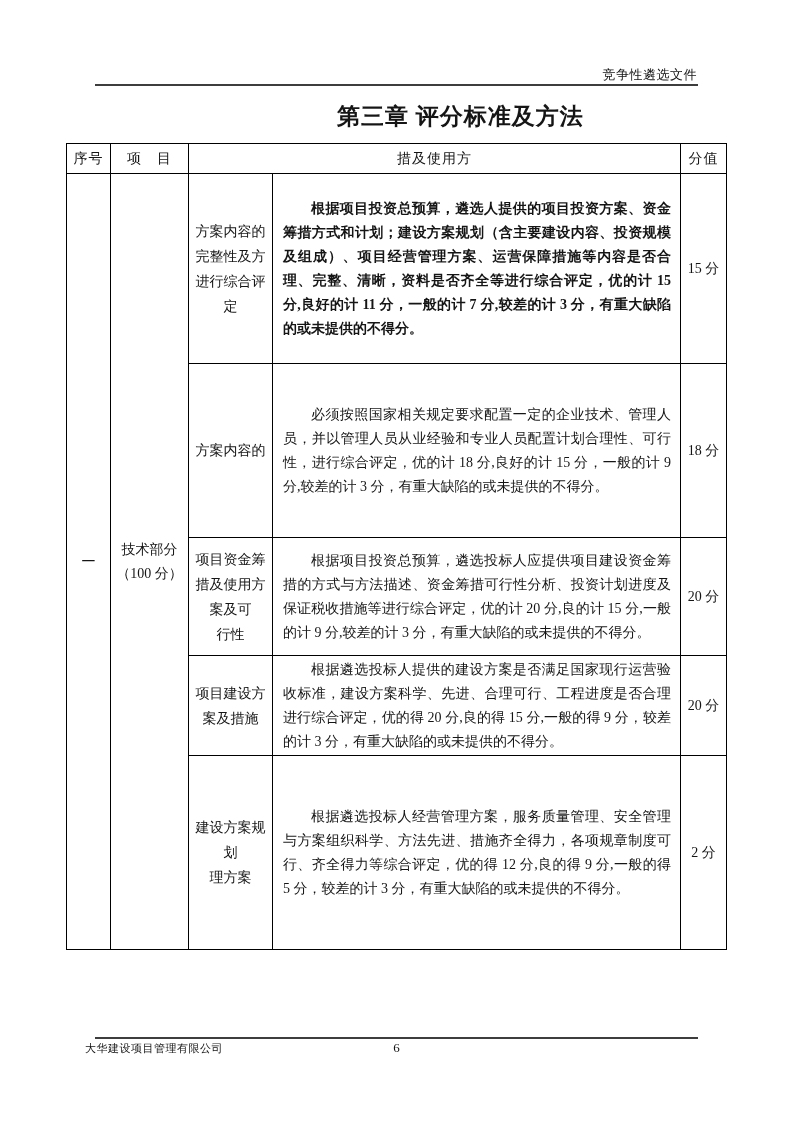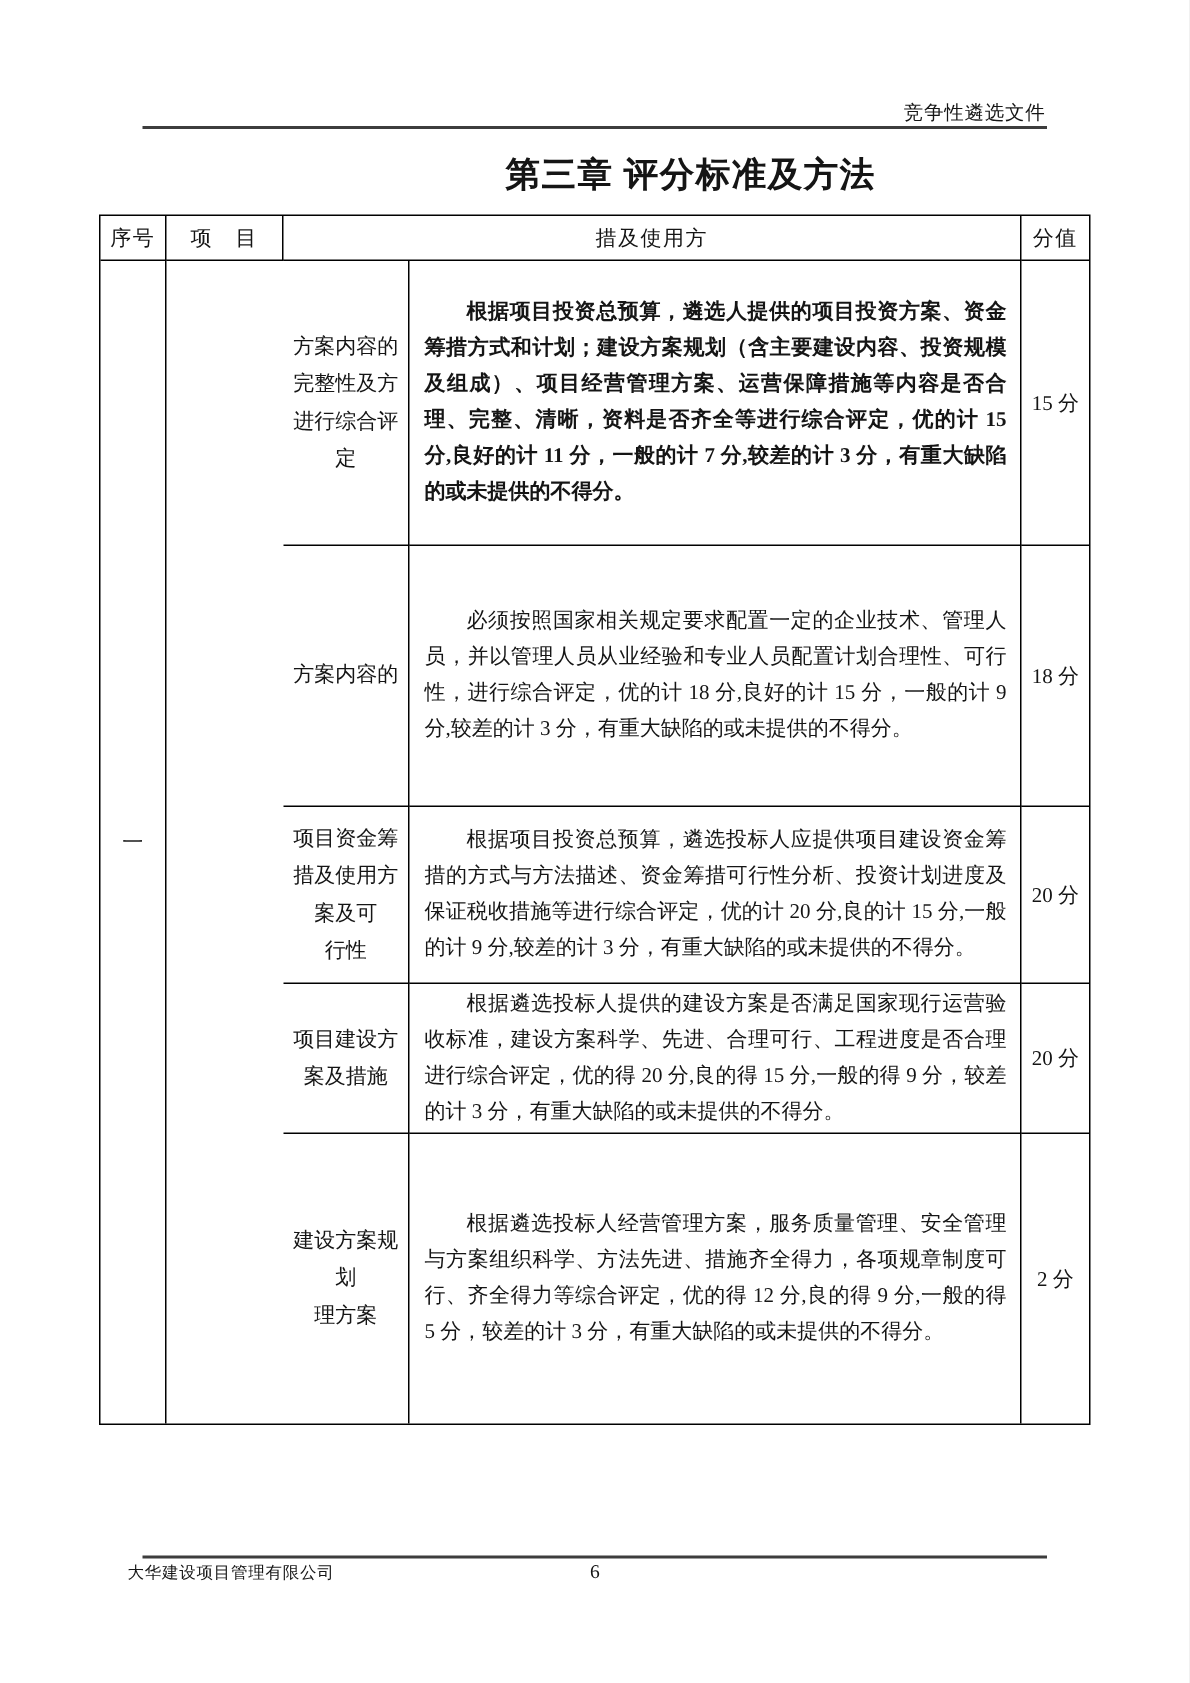--- a/index.html
+++ b/index.html
@@ -120,20 +120,22 @@
   <h1 class="chapter-title">第三章 评分标准及方法</h1>
 
   <div class="score-table">
 
     <div class="cell head-cell" style="grid-column:1; grid-row:1;">序号</div>
     <div class="cell head-cell" style="grid-column:2; grid-row:1;">项　目</div>
     <div class="cell head-cell" style="grid-column:3/5; grid-row:1;">措及使用方</div>
     <div class="cell head-cell last-col" style="grid-column:5; grid-row:1;">分值</div>
 
     <div class="cell last-row" style="grid-column:1; grid-row:2/7;">一</div>
+    <div class="cell last-row pre group-item" style="grid-column:2; grid-row:2/7;">技术部分
+（100 分）</div>
 
     <div class="cell pre" style="grid-column:3; grid-row:2;">方案内容的
 完整性及方
 进行综合评定</div>
     <div class="cell std-cell" style="grid-column:4; grid-row:2;font-weight:bold;">
       <div class="std-text">根据项目投资总预算，遴选人提供的项目投资方案、资金筹措方式和计划；建设方案规划（含主要建设内容、投资规模及组成）、项目经营管理方案、运营保障措施等内容是否合理、完整、清晰，资料是否齐全等进行综合评定，优的计 15 分,良好的计 11 分，一般的计 7 分,较差的计 3 分，有重大缺陷的或未提供的不得分。</div>
     </div>
     <div class="cell score-cell last-col" style="grid-column:5; grid-row:2;">15 分</div>
 
     <div class="cell pre" style="grid-column:3; grid-row:3;">方案内容的</div>

